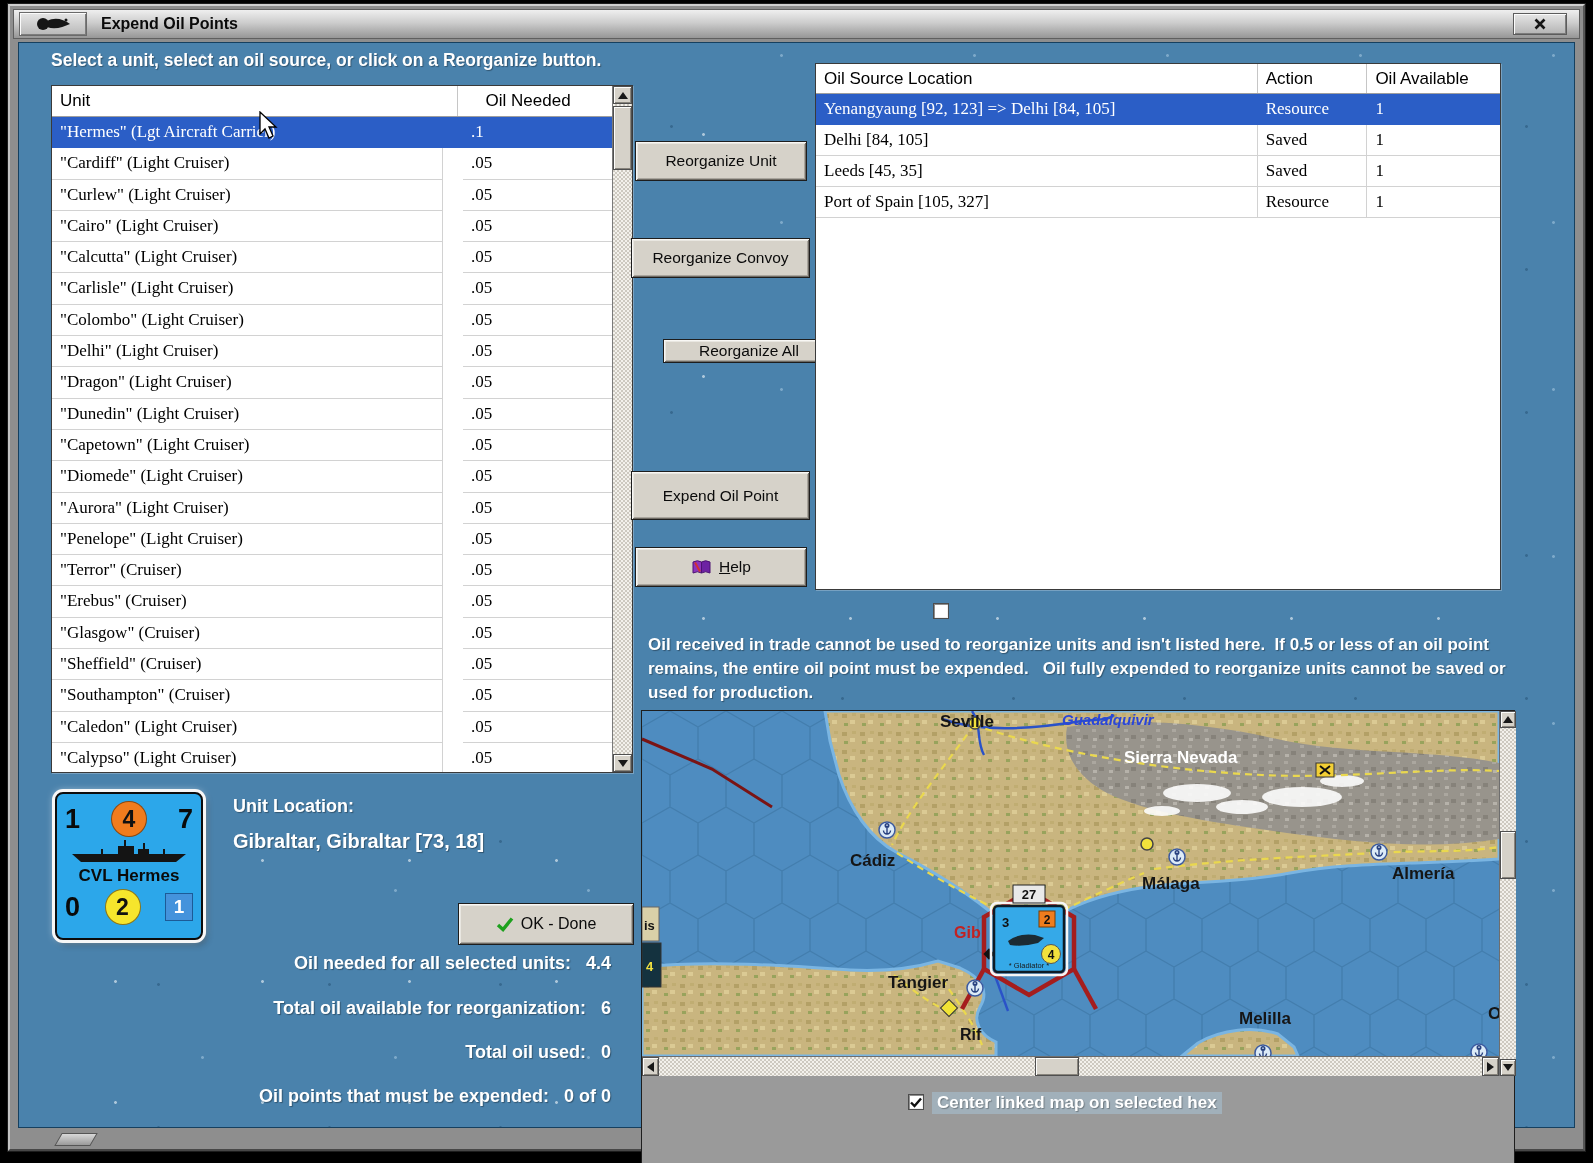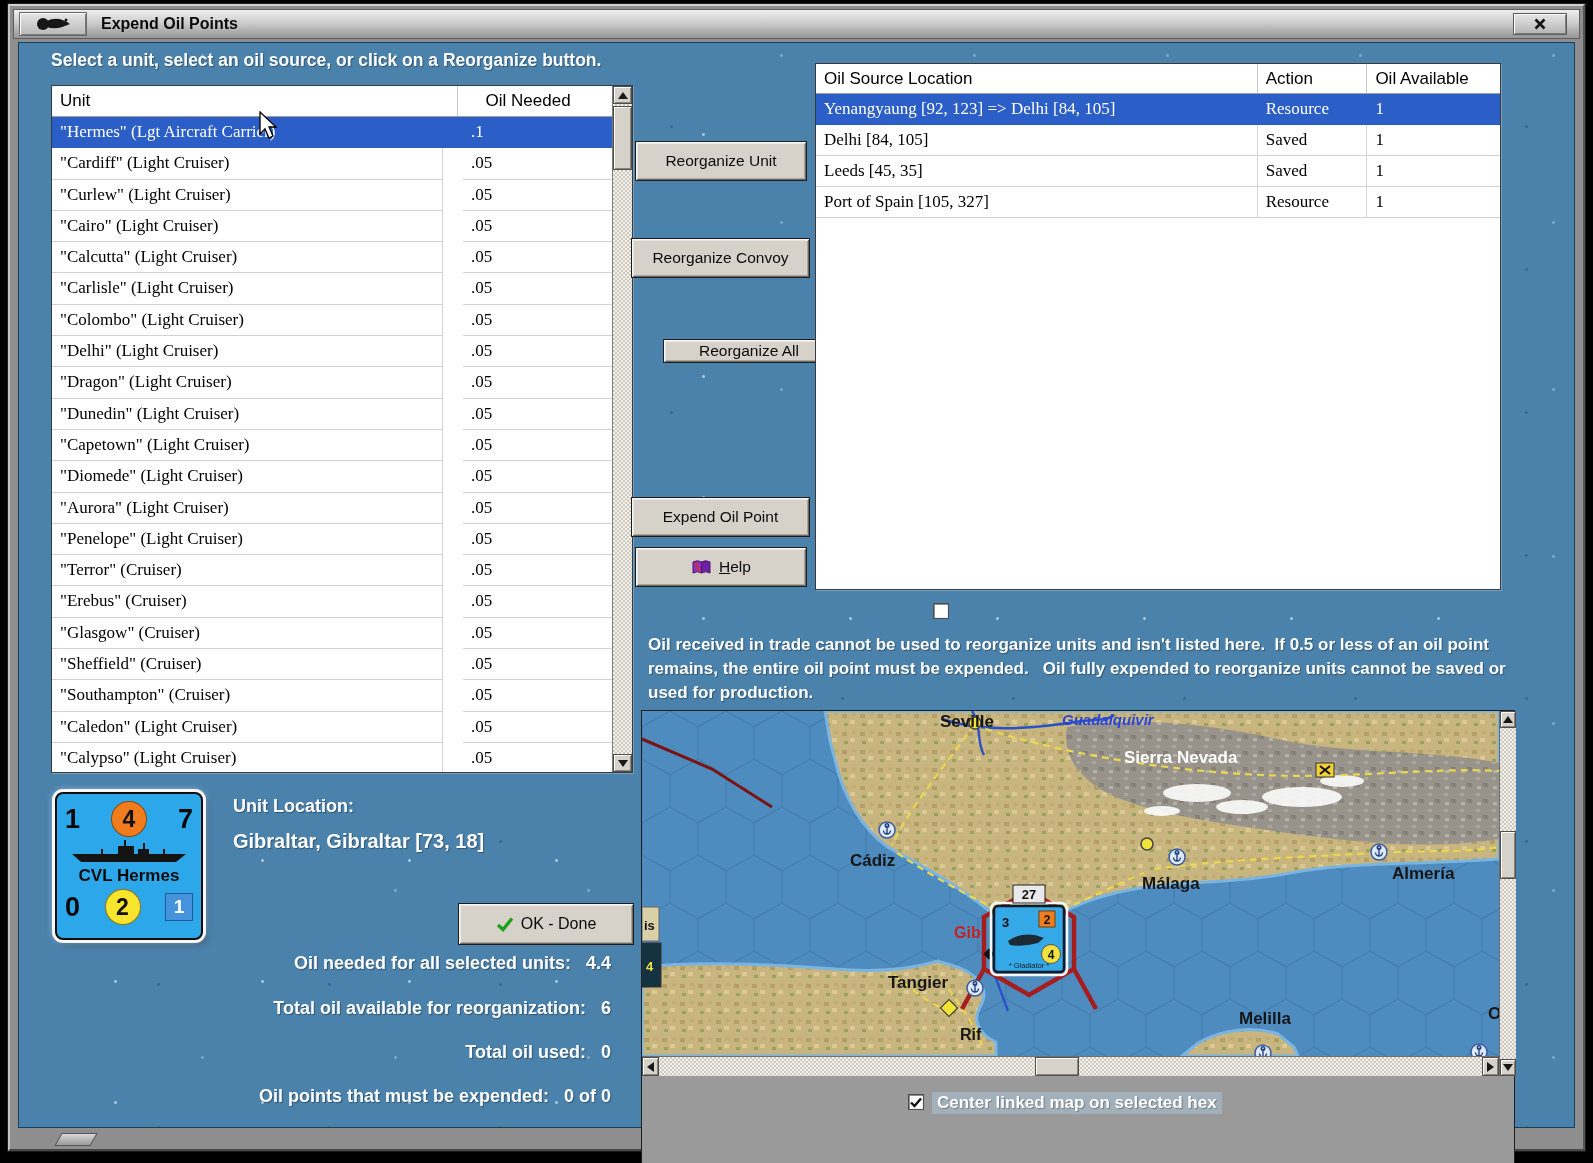--- a/index.html
+++ b/index.html
@@ -257,21 +257,21 @@
 
       <div class="btn" style="left:616px;top:98px;width:172px;height:40px;">
         <span>Reorganize Unit</span>
       </div>
       <div class="btn" style="left:612px;top:195px;width:179px;height:40px;">
         <span>Reorganize Convoy</span>
       </div>
       <div class="btn" style="left:616px;top:296px;width:172px;height:24px;margin-left:28px;">
         <span>Reorganize All</span>
       </div>
-      <div class="btn" style="left:612px;top:454px;width:179px;height:40px;text-align:right;">
+      <div class="btn" style="left:612px;top:428px;width:179px;height:49px;text-align:right;">
         <span>Expend Oil Point</span>
       </div>
       <div class="btn" style="left:616px;top:504px;width:172px;height:40px;">
         <svg width="21" height="17" viewBox="0 0 21 17">
           <path d="M2,14 L2,3 Q6.5,0.5 10.5,3 L10.5,14 Q6.5,11.5 2,14 Z" fill="#8d33bd" stroke="#4c1273" stroke-width="1"></path>
           <path d="M19,14 L19,3 Q14.5,0.5 10.5,3 L10.5,14 Q14.5,11.5 19,14 Z" fill="#6d22a3" stroke="#4c1273" stroke-width="1"></path>
           <path d="M4,3.5 L9,12.5" stroke="#cf3333" stroke-width="2"></path>
         </svg>
         <span><span class="u">H</span><span>elp</span></span>
       </div>

